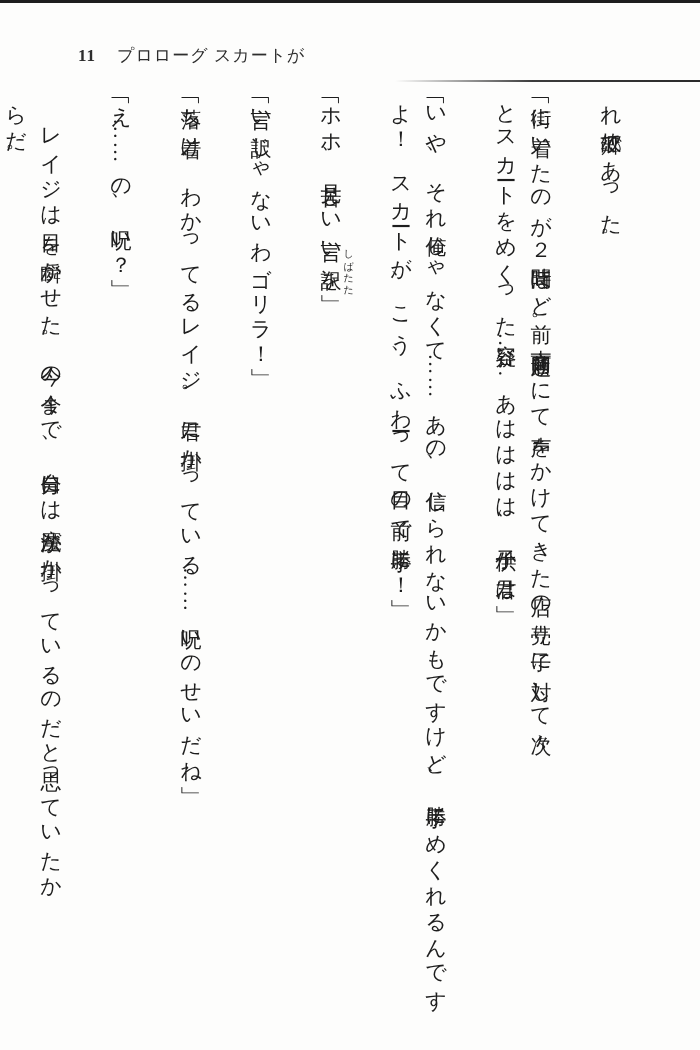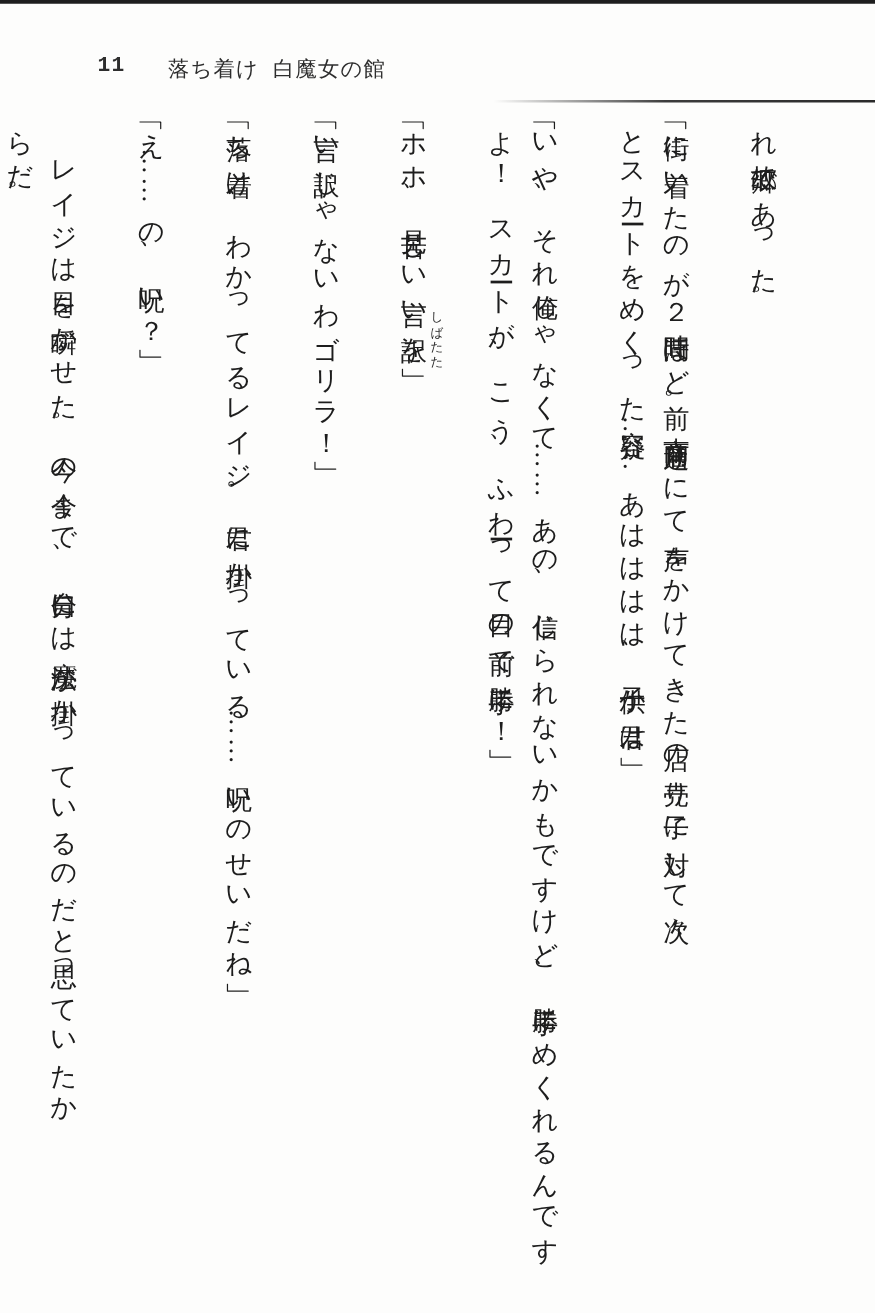--- a/index.html
+++ b/index.html
@@ -30,23 +30,23 @@
     left: 395px;
     width: 305px;
     height: 2px;
     background: linear-gradient(to left, #2a2a2a 0%, #3c3c3c 55%, rgba(60,60,60,0) 100%);
   }
   .running-head {
     position: absolute;
     left: 78px;
     top: 44px;
     display: flex;
-    align-items: flex-start;
-    gap: 34px;
-    font-family: Liberation Mono, monospace;
+    align-items: center;
+    gap: 21px;
+    font-family: Liberation Serif, serif;
     font-size: 17px;
     color: #2d2d2d;
   }
   .running-head .pageno {
     font-weight: 700;
     letter-spacing: 1px;
   }
   .running-head .chapter {
     letter-spacing: 1px;
   }
@@ -85,21 +85,21 @@
 </head>
 <body>
 
 <div class="page">
 
   <div class="top-edge"></div>
   <div class="scan-artifact"></div>
 
   <header class="running-head">
     <span class="pageno">11</span>
-    <span class="chapter">落ち着け 白魔女の館</span>
+    <span class="chapter">プロローグ スカートが</span>
   </header>
 
   <main class="text-block">
     <p>れ故郷であった。</p>
     <p>「街に着いたのが２時間ほど前。南商店通りにて声をかけてきた店の売り子に対して次々
 とスカートをめくった容疑……あはははは、子供か君は」</p>
     <p>「いや、それ俺じゃなくて……あの、信じられないかもですけど、勝手にめくれるんです
 よ！　スカートが、こう、ふわーって目の前で勝手に！」</p>
     <p>「ホホ、見苦しい言い訳を」</p>
     <p>「言い訳じゃないわゴリラ！」</p>

